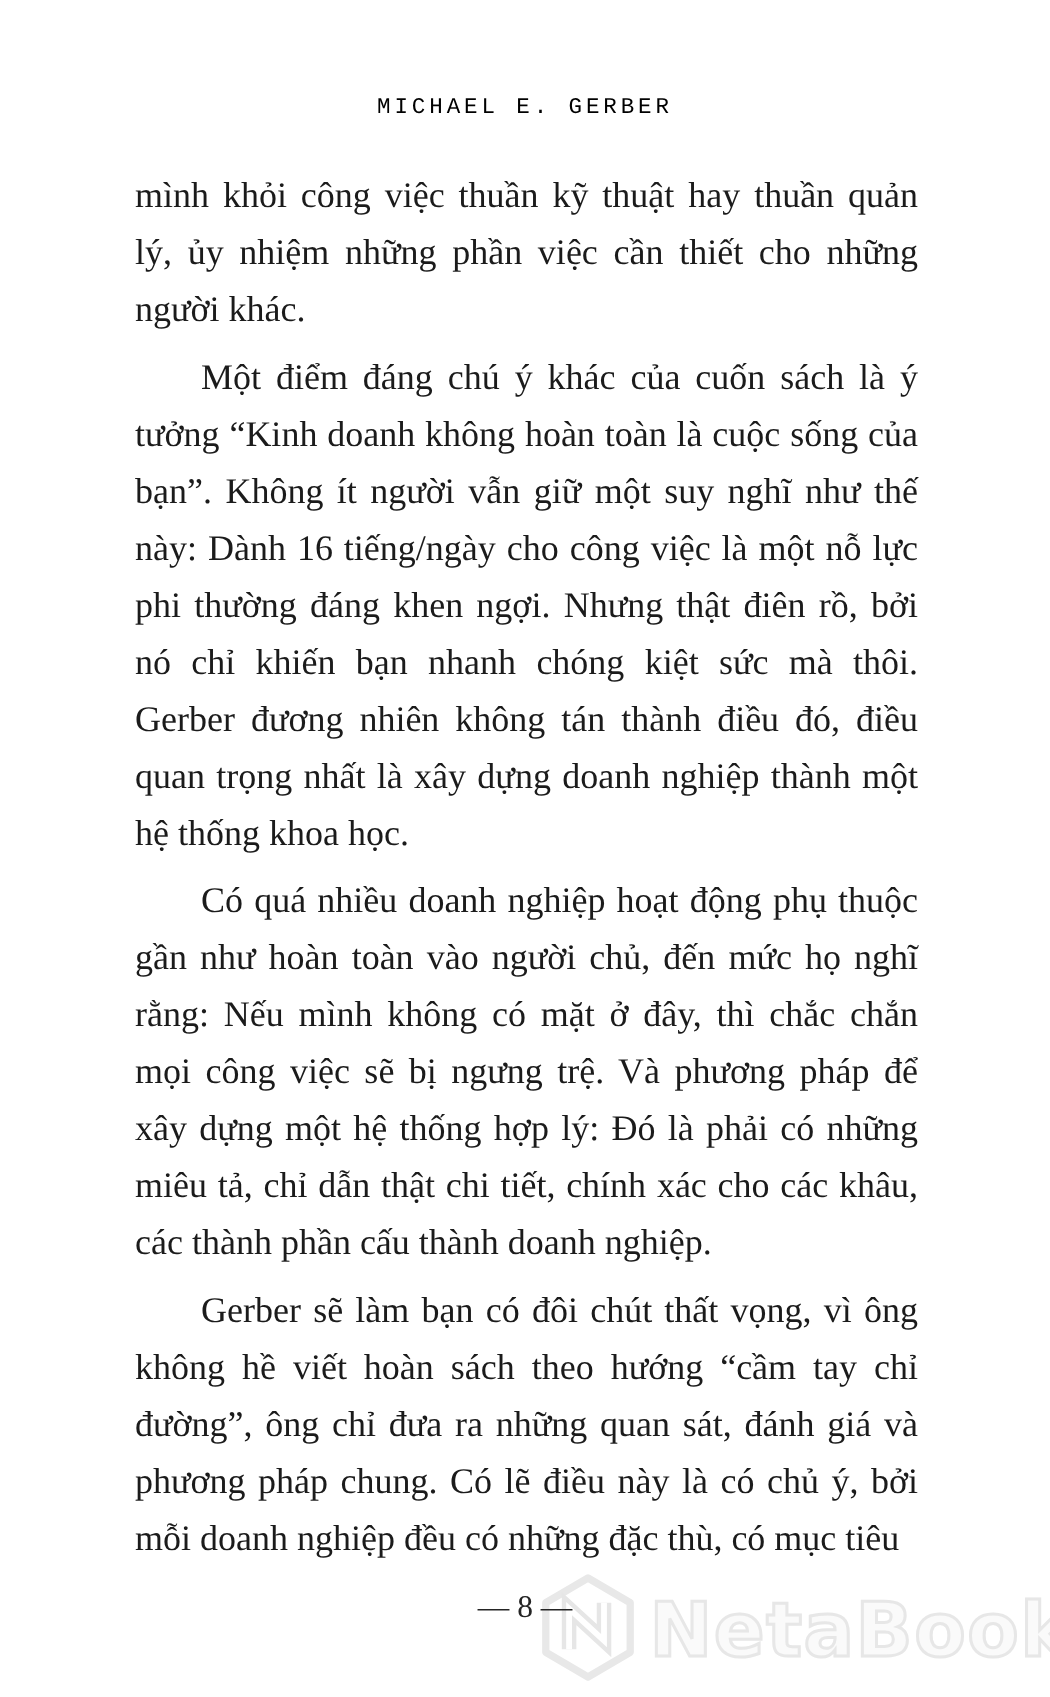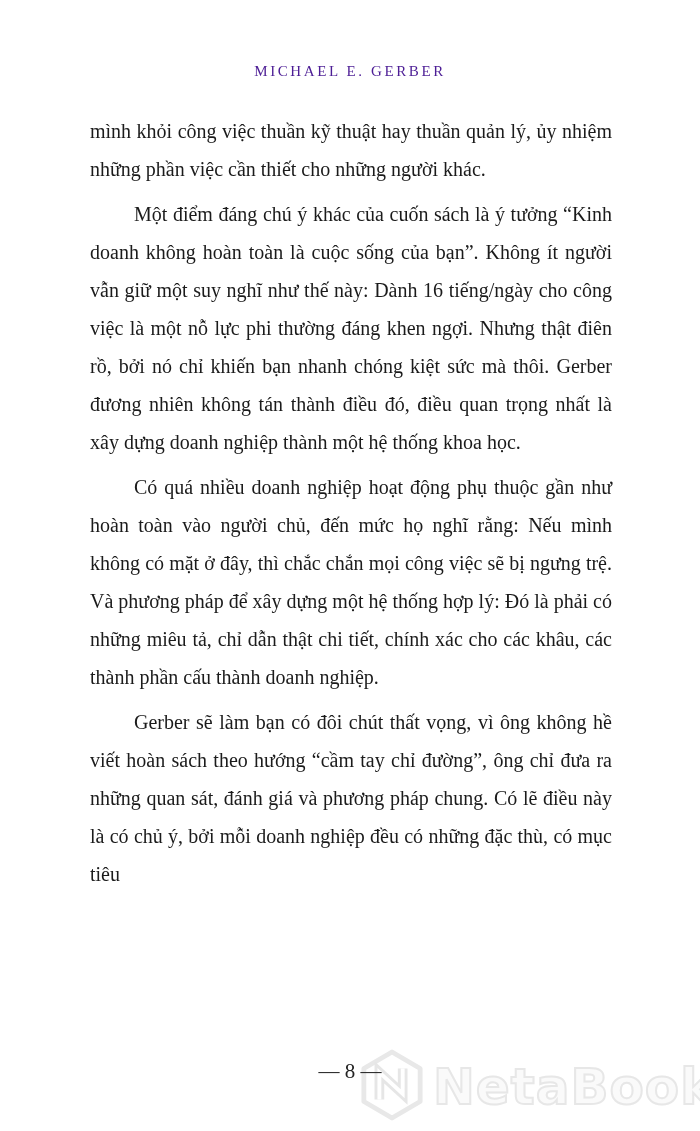--- a/index.html
+++ b/index.html
@@ -14,27 +14,27 @@
     position: absolute; inset: 0;
     background: #ffffff;
     overflow: hidden;
   }
   .running-head {
     position: absolute;
     top: 63px; left: 0; width: 700px;
     text-align: center;
     font-size: 15px;
     letter-spacing: 2.6px;
-    color: #4c1d95;
-    font-family: Liberation Serif, serif;
+    color: #000000;
+    font-family: Liberation Mono, monospace;
   }
   .body-text {
     position: absolute;
     top: 112px; left: 90px; width: 522px;
-    font-size: 20px;
+    font-size: 24px;
     line-height: 38px;
     color: #1b1b1b;
     text-align: justify;
     text-justify: inter-word;
   }
   .body-text p { margin: 0 0 7px 0; }
   .body-text p:not(:first-child) { text-indent: 44px; }
   .page-footer {
     position: absolute;
     top: 1059px; left: 0; width: 700px;

